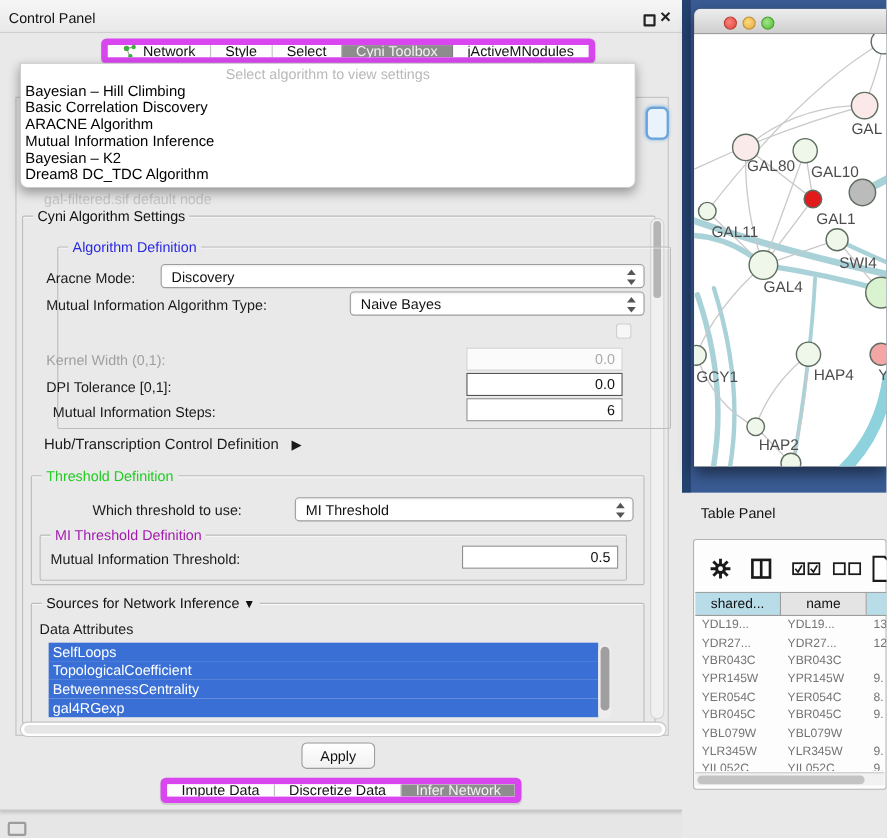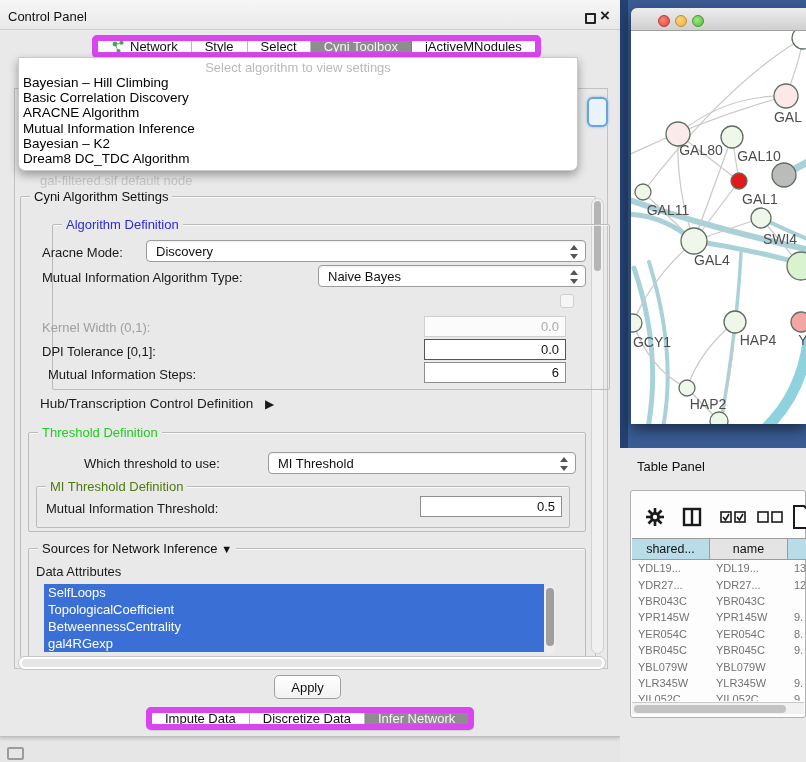--- a/index.html
+++ b/index.html
@@ -181,21 +181,21 @@
 
   <div class="abs groupbox" style="left:28px; top:432px; width:558px; height:100px;">
     <div class="legend" style="color:#22cc22;">Threshold Definition</div>
   </div>
   <div class="abs blab" style="left:84px; top:456px;">Which threshold to use:</div>
   <div class="abs combo" style="left:232px; top:452px; width:308px;margin-left:36px;">
     <span>MI Threshold</span>
     <span class="stepper"></span>
   </div>
   <div class="abs groupbox" style="left:36px; top:486px; width:534px; height:42px;">
-    <div class="legend" style="color:#4d7c0f;text-align:right;">MI Threshold Definition</div>
+    <div class="legend" style="color:#a21caf;text-align:right;">MI Threshold Definition</div>
   </div>
   <div class="abs blab" style="left:46px; top:501px;">Mutual Information Threshold:</div>
   <div class="abs field" style="left:420px; top:496px; width:142px;">0.5</div>
 
   <div class="abs groupbox" style="left:28px; top:548px; width:558px; height:110px;">
     <div class="legend">
       <span>Sources for Network Inference</span>
       <span style="font-size:11px;">▼</span>
     </div>
   </div>

